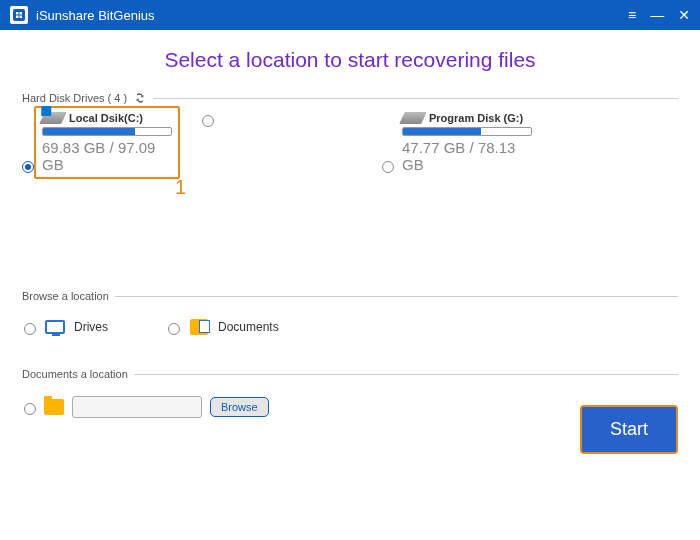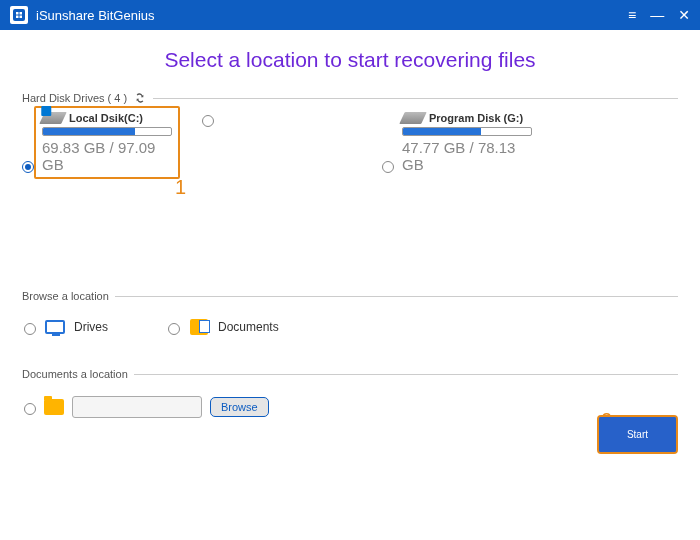--- a/index.html
+++ b/index.html
@@ -28,21 +28,21 @@
 .bar-fill { height: 100%; background: #2673d8; }
 .size { font-size: 15px; color: #888; }
 .drive.highlight .drive-body { border: 2px solid #e88a1a; padding: 4px 6px; margin: -6px -8px; border-radius: 2px; }
 .anno { position: absolute; color: #e88a1a; font-size: 20px; font-weight: 400; }
 .locs { display: flex; gap: 60px; padding: 8px 2px 14px; }
 .loc { display: flex; align-items: center; gap: 8px; font-size: 12px; color: #333; }
 .loc .icon-wrap { width: 22px; height: 18px; display: flex; align-items: center; justify-content: center; }
 .custom-row { display: flex; align-items: center; gap: 8px; padding: 8px 2px 18px; }
 .fakeinput { width: 130px; height: 22px; border: 1px solid #aaa; border-radius: 3px; background: #f5f5f5; }
 .browse-btn { padding: 3px 10px; font-size: 11px; color: #0e5dc1; border: 1px solid #0e5dc1; background: #e5e5e5; border-radius: 5px; cursor: pointer; }
-.start-btn { position: absolute; right: 22px; bottom: 14px; padding: 12px 28px; background: #2761c9; color: #fff; border: 2px solid #e88a1a; outline: 2px solid #2761c9; outline-offset: -4px; font-size: 10px; border-radius: 4px; cursor: pointer; }
+.start-btn { position: absolute; right: 22px; bottom: 14px; padding: 12px 28px; background: #2761c9; color: #fff; border: 2px solid #e88a1a; outline: 2px solid #2761c9; outline-offset: -4px; font-size: 18px; border-radius: 4px; cursor: pointer; }
 .refresh { width: 14px; height: 10px; display: inline-block; }
 .refresh svg { display: block; }
 .folder-ico { width: 20px; height: 16px; background: #ffb400; border-radius: 2px; position: relative; }
 .folder-ico::before { content: ""; position: absolute; top: -3px; left: 0; width: 8px; height: 4px; background: #ffb400; border-radius: 1px 1px 0 0; }
 .desktop-ico { width: 20px; height: 14px; border: 2px solid #2673d8; border-radius: 2px; position: relative; background: #fff; }
 .desktop-ico::after { content:""; position:absolute; bottom:-4px; left:5px; width:8px; height:3px; background:#2673d8; }
 .docs-ico { width: 18px; height: 16px; background: #ffb400; border-radius: 2px; position: relative; }
 .docs-ico::after { content:""; position:absolute; right:-2px; top:1px; width:9px; height:11px; background:#fff; border:1px solid #2673d8; }
 </style>
 </head>

